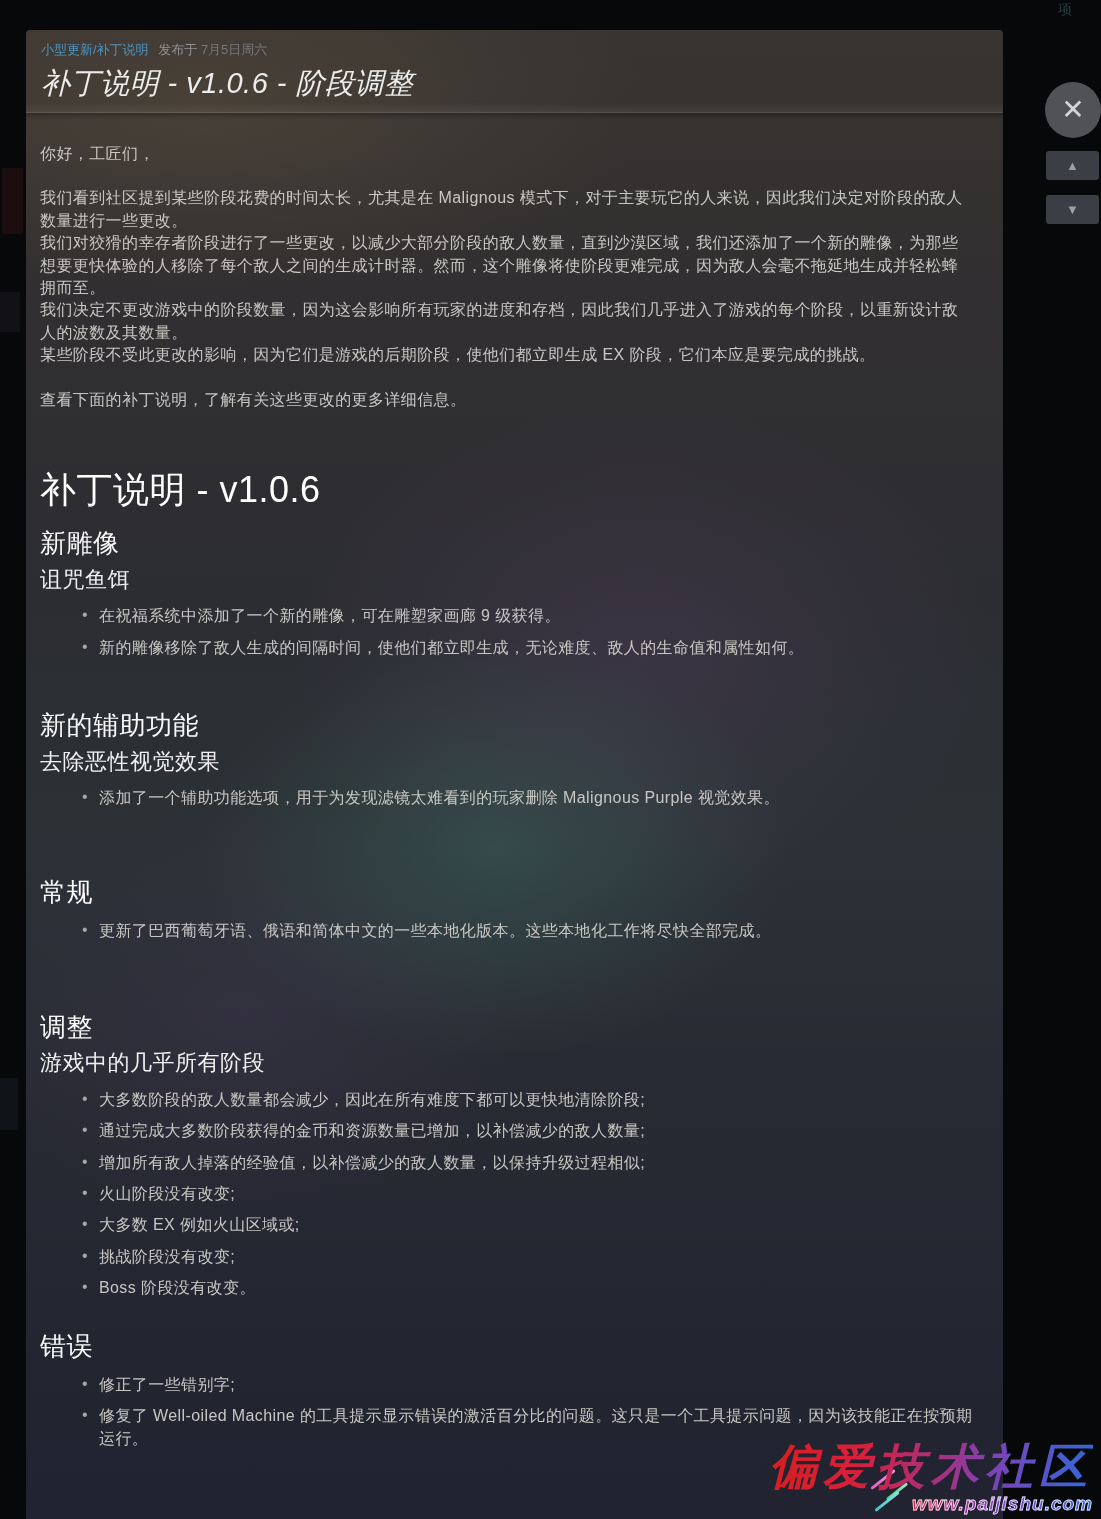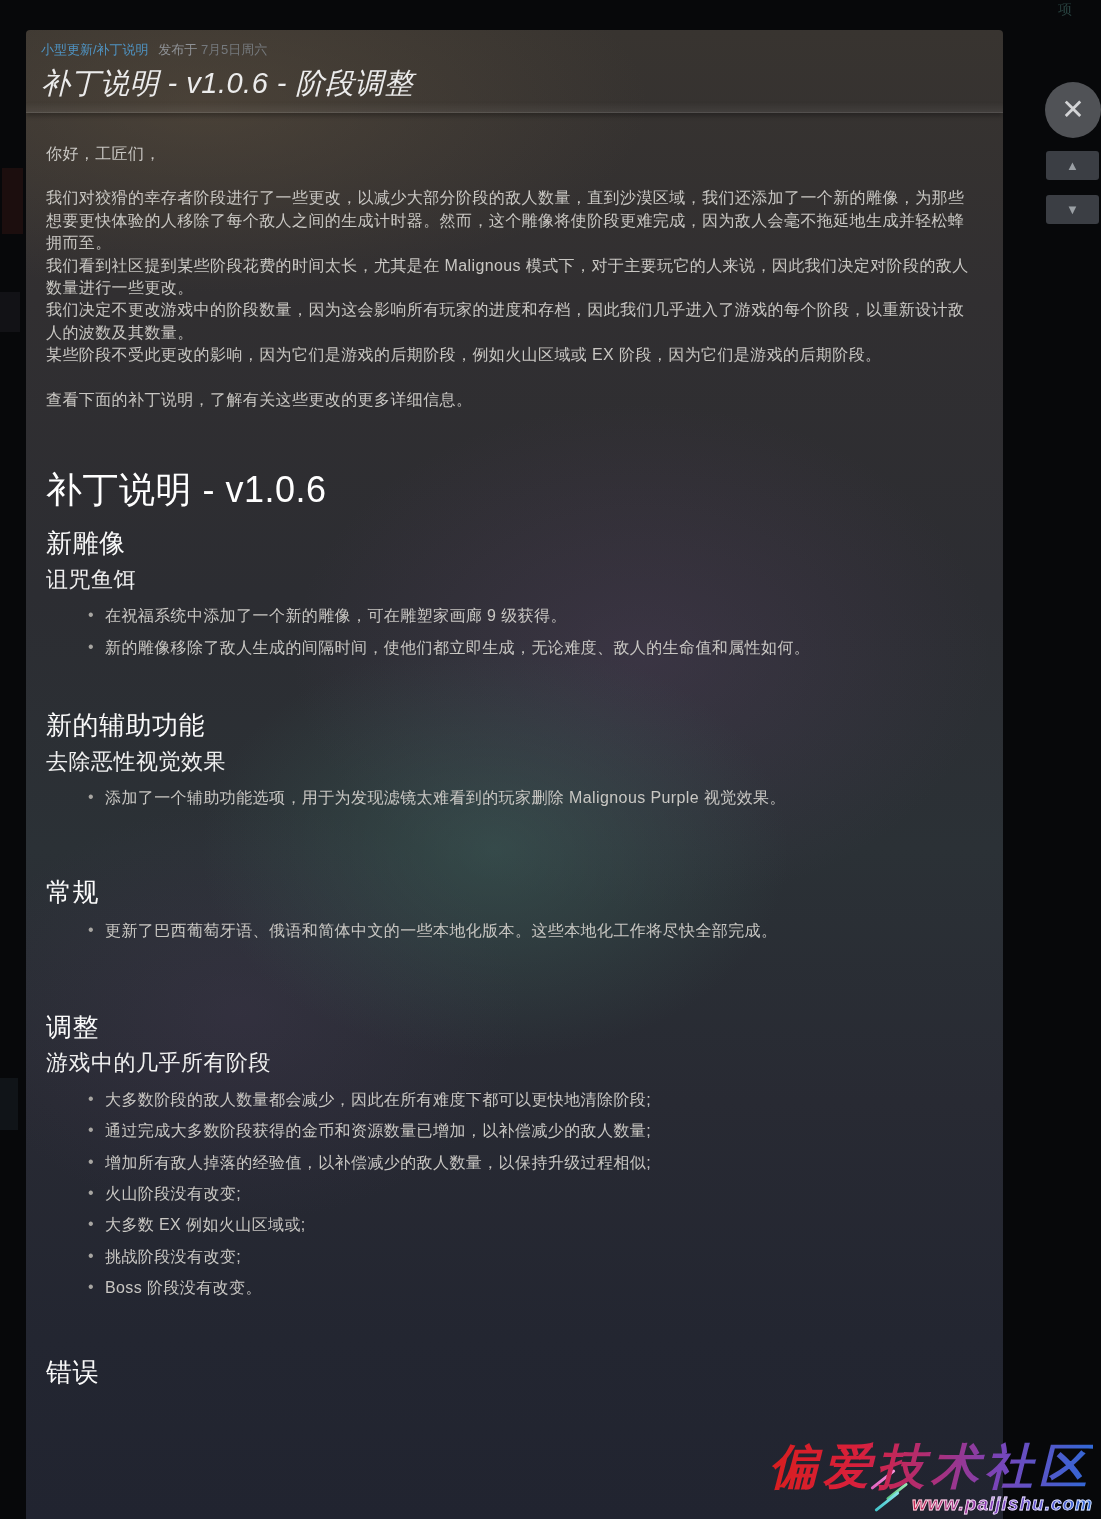--- a/index.html
+++ b/index.html
@@ -33,36 +33,36 @@
   .published-date { color:#75797d; }
   .panel-title { font-size:29px; font-weight:500; color:#ececec; margin-top:5px; letter-spacing:0.5px; white-space:nowrap;font-style:italic; }
   .header-divider {
     height:10px;
     background:linear-gradient(180deg, rgba(255,255,255,0) , rgba(255,255,255,0.06));
     border-bottom:1px solid rgba(255,255,255,0.14);
     box-shadow:0 3px 4px rgba(0,0,0,0.28);
   }
 
   .panel-body {
-    padding:30px 30px 0 20px;
+    padding:30px 30px 0 14px;
     color:#c9c7c3; font-size:16px; line-height:1.4; letter-spacing:0.4px;
   }
   .greeting { margin-bottom:22px; }
   .intro-line { margin:0; }
   .see-below { margin-top:22px; }
   .patch-title { font-size:36px; font-weight:500; color:#ffffff; margin-top:54px; letter-spacing:0.5px; }
 
   .section h2 { font-size:26px; font-weight:500; color:#fafafa; letter-spacing:0.5px; }
   .section h3 { font-size:22px; font-weight:500; color:#f0f0f0; margin-top:3px; letter-spacing:0.5px; }
   .section h3:empty { display:none; }
   .s1 { margin-top:10px; }
   .s2 { margin-top:48px; }
   .s3 { margin-top:64px; }
   .s4 { margin-top:66px; }
-  .s5 { margin-top:54px; }
+  .s5 { margin-top:28px; }
   .section ul { margin:10px 0 0; padding-left:42px; list-style:none; }
   .section li { position:relative; padding-left:17px; margin:9px 0; }
   .section li::before { content:"•"; position:absolute; left:0; top:-1px; color:#a8a6a2; }
 
   
   .close-btn {
     position:absolute; left:1045px; top:82px; width:56px; height:56px; border-radius:50%;
     background:#505256; border:none; color:#d3d4d6; font-size:28px; line-height:1;
     display:flex; align-items:center; justify-content:center; cursor:pointer;
   }
@@ -110,24 +110,24 @@
           <span>发布于</span>
           <span class="published-date">7月5日周六</span>
         </span>
       </div>
       <div class="panel-title">补丁说明 - v1.0.6 - 阶段调整</div>
     </div>
     <div class="header-divider"></div>
 
     <div class="panel-body">
       <p class="greeting">你好，工匠们，</p>
+      <p class="intro-line">我们看到社区提到某些阶段花费的时间太长，尤其是在 Malignous 模式下，对于主要玩它的人来说，因此我们决定对阶段的敌人数量进行一些更改。</p>
       <p class="intro-line">我们对狡猾的幸存者阶段进行了一些更改，以减少大部分阶段的敌人数量，直到沙漠区域，我们还添加了一个新的雕像，为那些想要更快体验的人移除了每个敌人之间的生成计时器。然而，这个雕像将使阶段更难完成，因为敌人会毫不拖延地生成并轻松蜂拥而至。</p>
-      <p class="intro-line">我们看到社区提到某些阶段花费的时间太长，尤其是在 Malignous 模式下，对于主要玩它的人来说，因此我们决定对阶段的敌人数量进行一些更改。</p>
       <p class="intro-line">我们决定不更改游戏中的阶段数量，因为这会影响所有玩家的进度和存档，因此我们几乎进入了游戏的每个阶段，以重新设计敌人的波数及其数量。</p>
-      <p class="intro-line">某些阶段不受此更改的影响，因为它们是游戏的后期阶段，例如火山区域或 EX 阶段，因为它们是游戏的后期阶段。</p>
+      <p class="intro-line">某些阶段不受此更改的影响，因为它们是游戏的后期阶段，使他们都立即生成 EX 阶段，它们本应是要完成的挑战。</p>
       <p class="see-below">查看下面的补丁说明，了解有关这些更改的更多详细信息。</p>
 
       <h1 class="patch-title">补丁说明 - v1.0.6</h1>
 
       <div class="section s1">
         <h2>新雕像</h2>
         <h3>诅咒鱼饵</h3>
         <ul>
           <li>在祝福系统中添加了一个新的雕像，可在雕塑家画廊 9 级获得。</li>
           <li>新的雕像移除了敌人生成的间隔时间，使他们都立即生成，无论难度、敌人的生命值和属性如何。</li>
@@ -160,20 +160,24 @@
           <li>火山阶段没有改变;</li>
           <li>大多数 EX 例如火山区域或;</li>
           <li>挑战阶段没有改变;</li>
           <li>Boss 阶段没有改变。</li>
         </ul>
       </div>
 
       <div class="section s5">
         <h2>错误</h2>
 
+        <ul>
+          <li>修正了一些错别字;</li>
+          <li>修复了 Well-oiled Machine 的工具提示显示错误的激活百分比的问题。这只是一个工具提示问题，因为该技能正在按预期运行。</li>
+        </ul>
       </div>
     </div>
   </div>
 
   <button class="close-btn">
     <span>✕</span>
   </button>
   <button class="scroll-btn scroll-up">
     <span>▲</span>
   </button>

